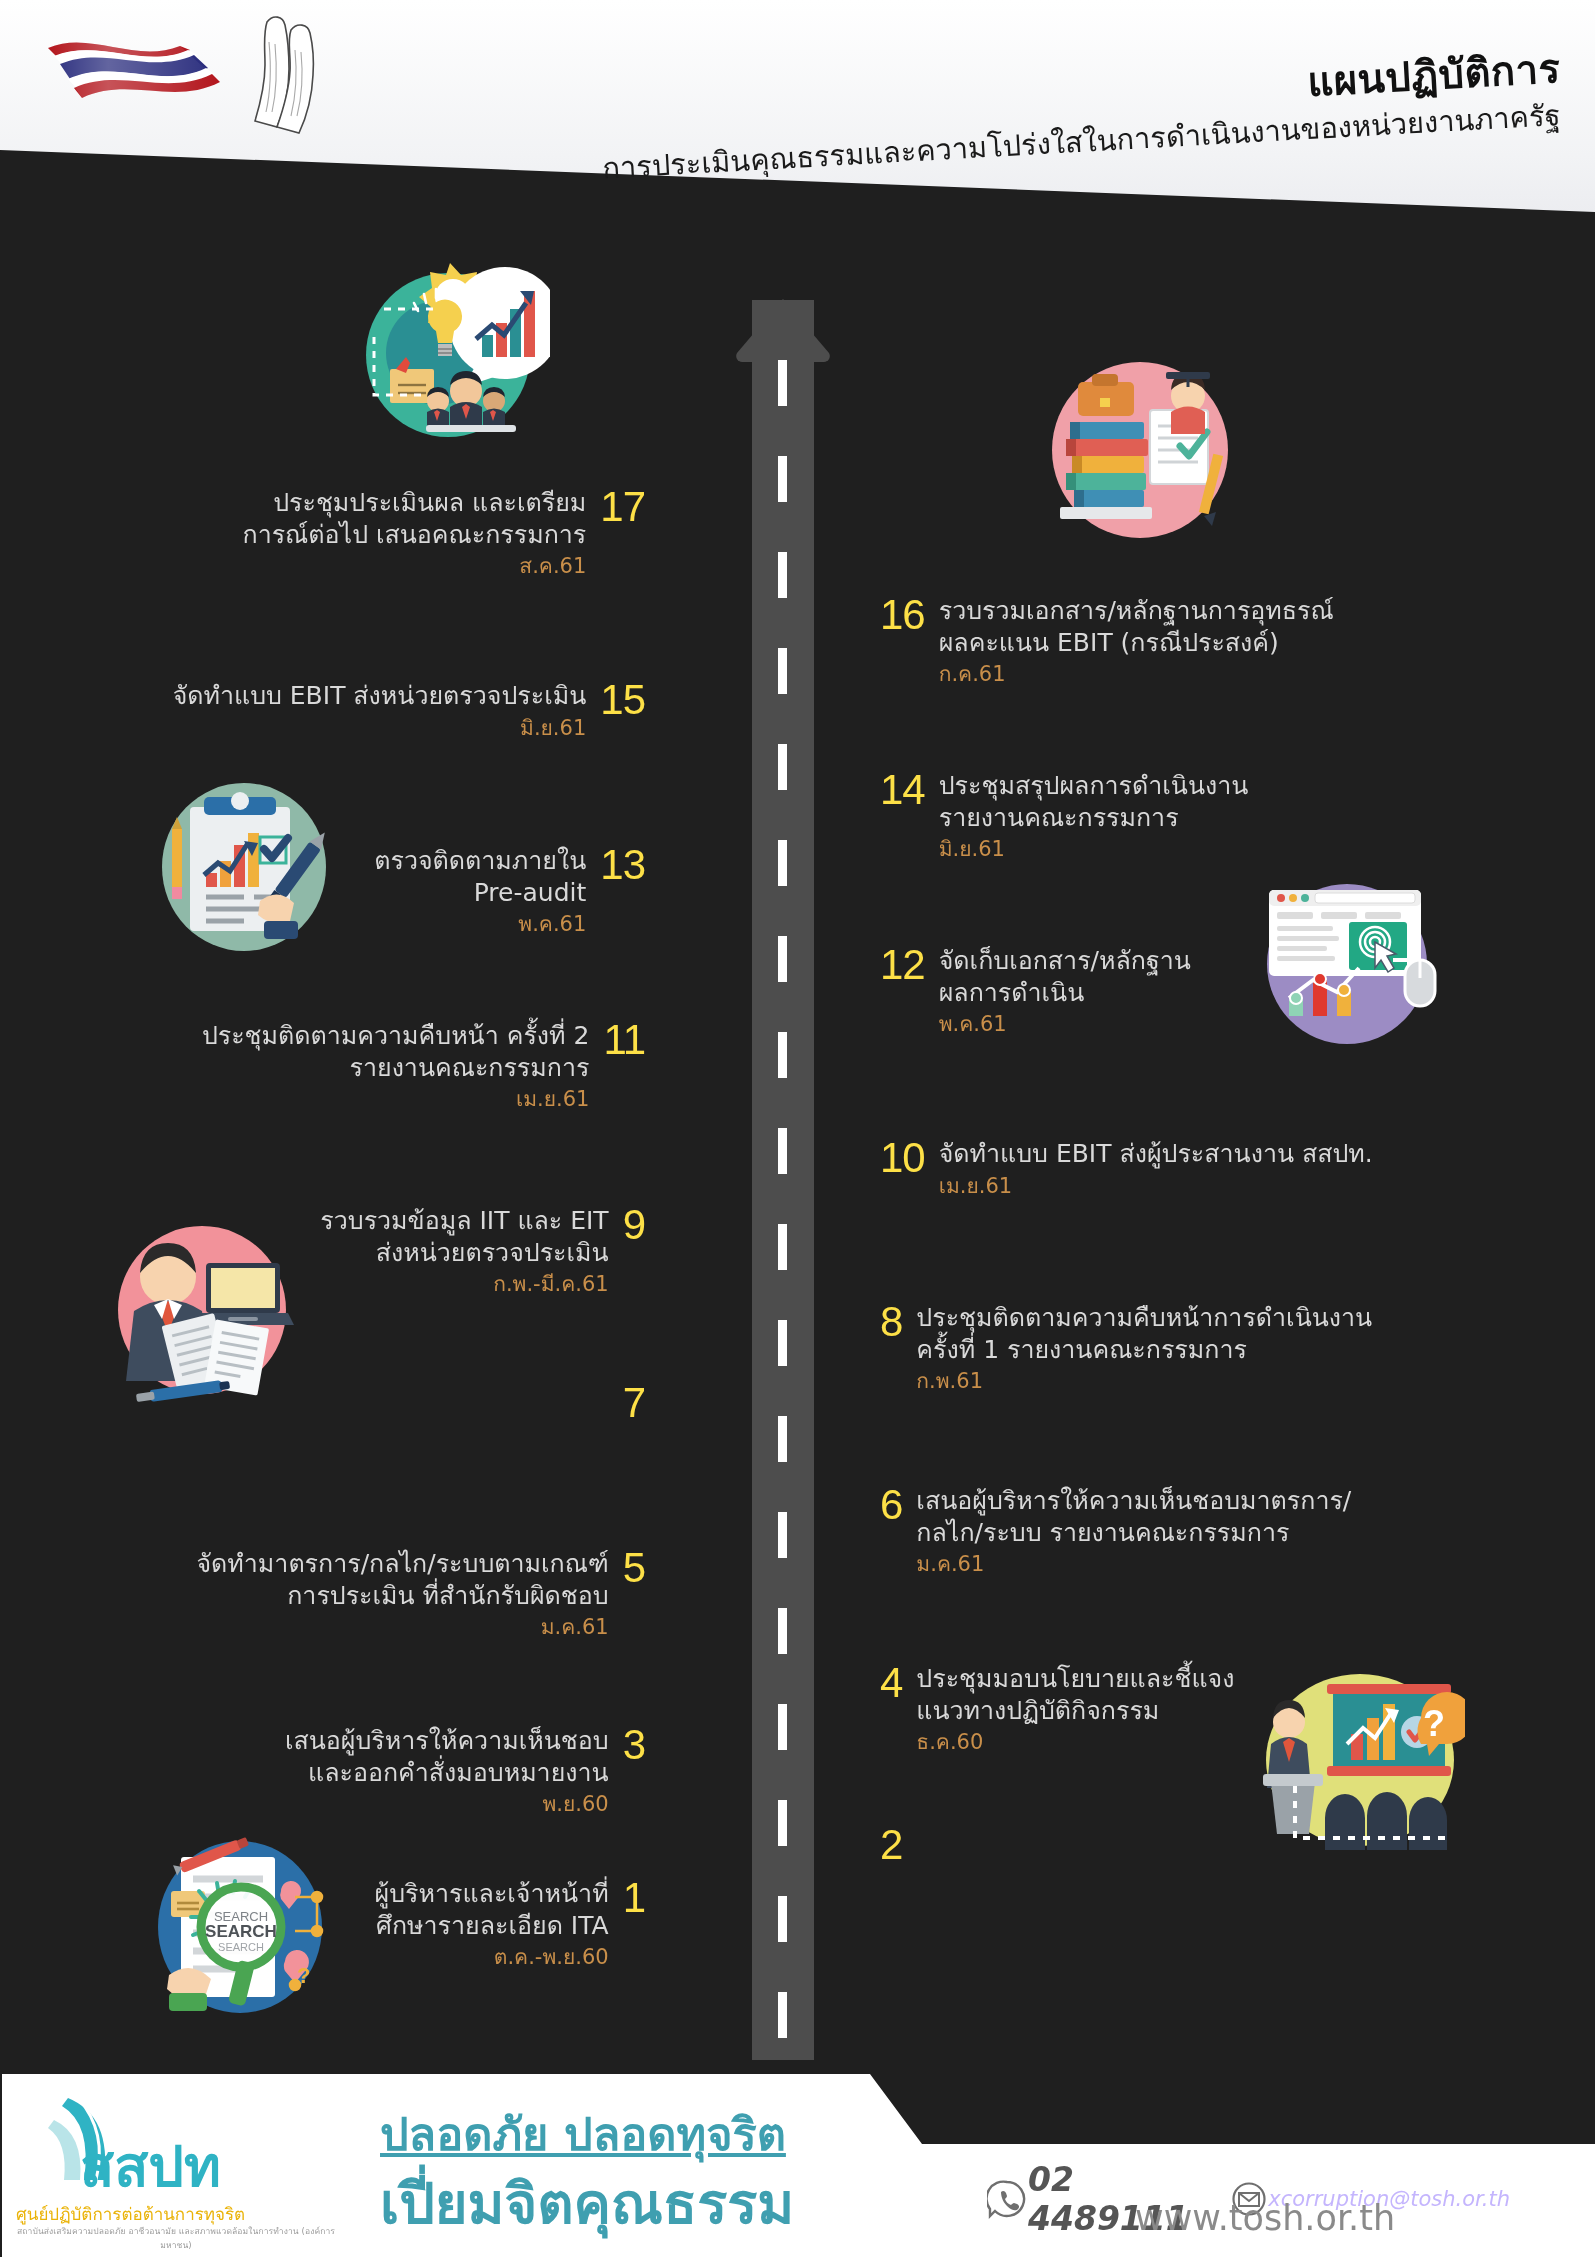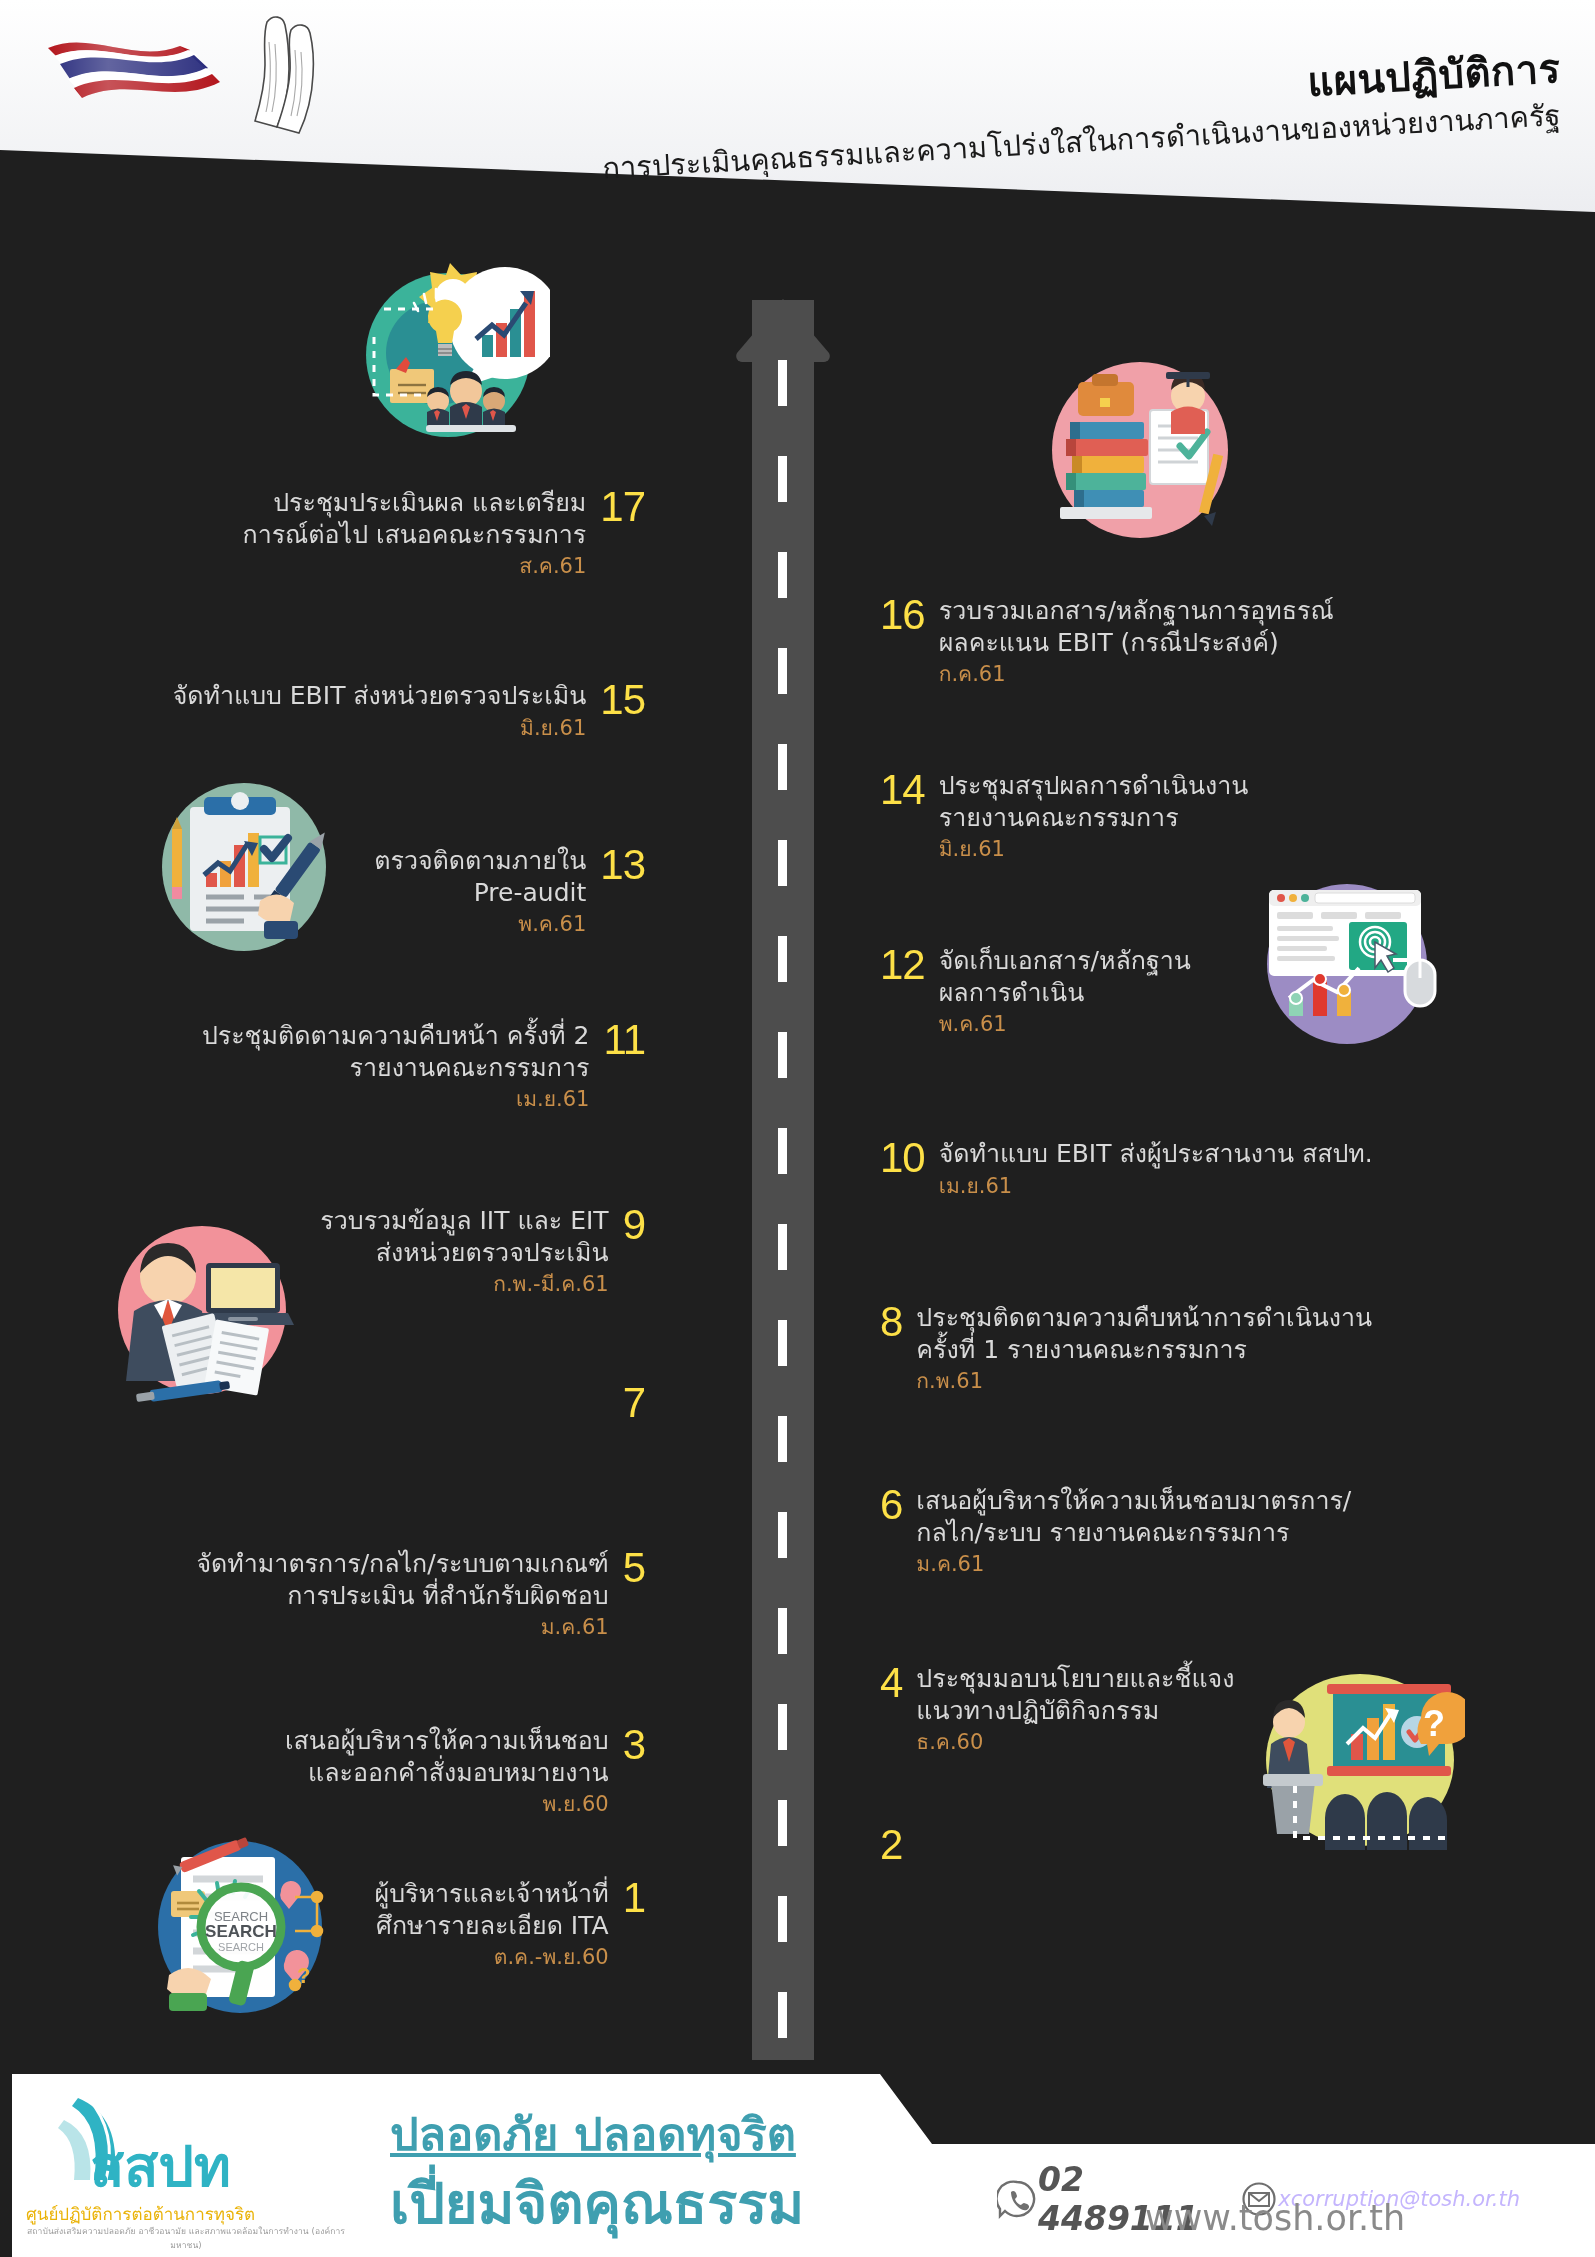--- a/index.html
+++ b/index.html
@@ -74,21 +74,21 @@
   }
   .date{color:#c98f4a;font-size:21px;margin-top:4px;line-height:1.2;}
   .item.left .date{text-align:right;}
   .item.right .date{text-align:left;}
 
   
   .ill{position:absolute;z-index:3;}
 
   
   .footer{
-    position:absolute;left:12px;bottom:0;width:1508px;height:205px;z-index:8;
+    position:absolute;left:2px;bottom:0;width:1508px;height:205px;z-index:8;
   }
   .footer-white{
     position:absolute;left:0;top:0;width:1595px;height:205px;
     background:#ffffff;
     clip-path:polygon(0 22px, 868px 22px, 920px 92px, 1595px 92px, 1595px 205px, 0 205px);
   }
   .logo-mark{position:absolute;left:30px;top:38px;width:200px;height:105px;}
   .logo-sub1{
     position:absolute;left:14px;top:148px;width:320px;
     font-size:17px;color:#eab308;font-family:Liberation Serif, serif;

